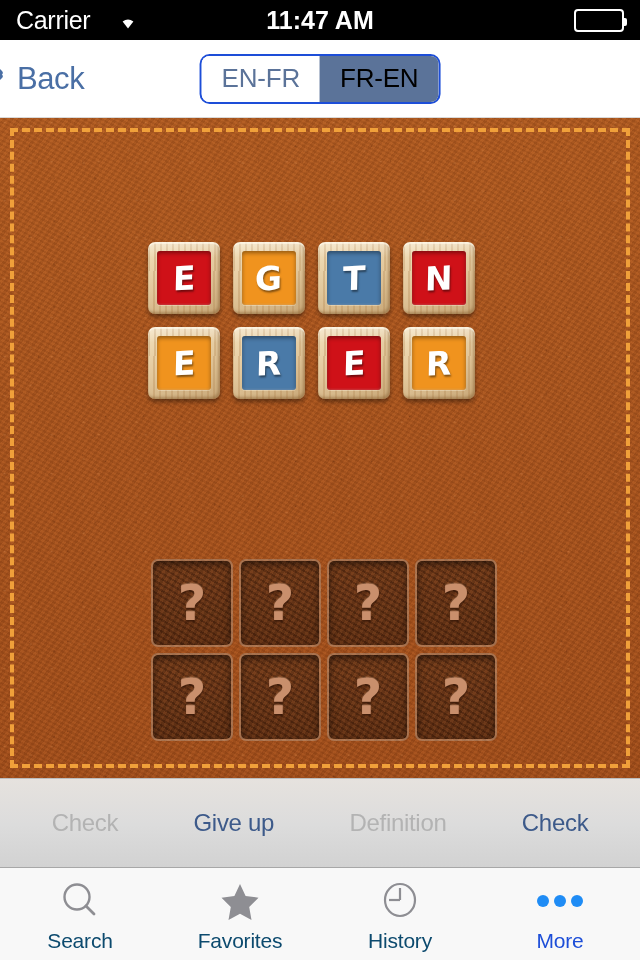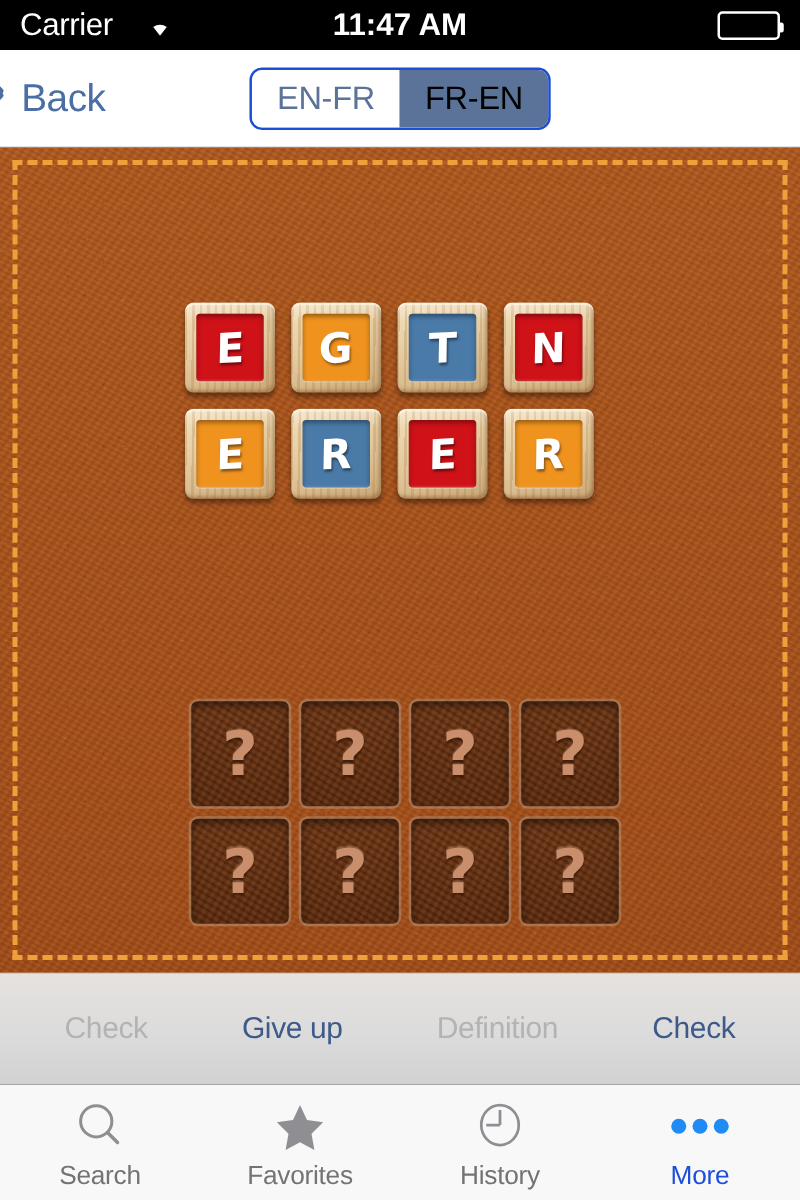--- a/index.html
+++ b/index.html
@@ -225,21 +225,21 @@
   }
   .tab {
     flex:1 1 0;
     display:flex; flex-direction:column;
     align-items:center; justify-content:center;
     gap:6px;
     cursor:pointer;
     padding-top: 4px;
   }
   .tab-icon { height:44px; display:flex; align-items:center; justify-content:center; }
-  .tab-label { font-size:21px; color:#737373; letter-spacing:-0.2px; }
+  .tab-label { font-size:21px; color:#0c4a6e; letter-spacing:-0.2px; }
   .tab.active .tab-label { color:#1d4ed8; }
 </style>
 </head>
 <body>
 
 <div id="app">
 
   <div class="status-bar">
     <div class="status-left">
       <span class="carrier-label">Carrier</span>

